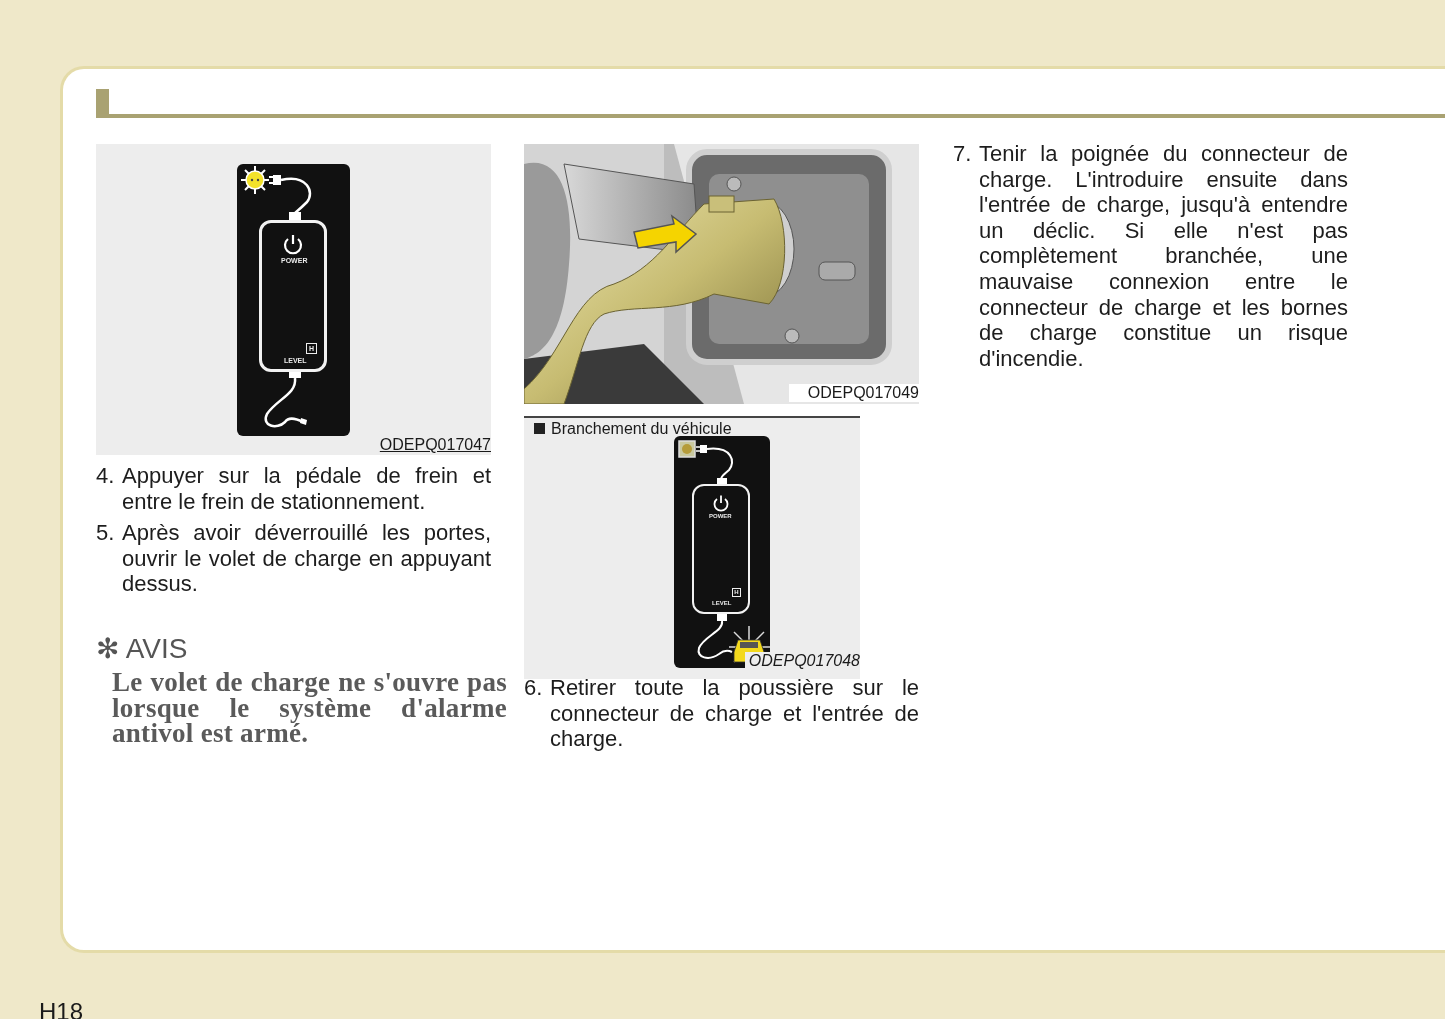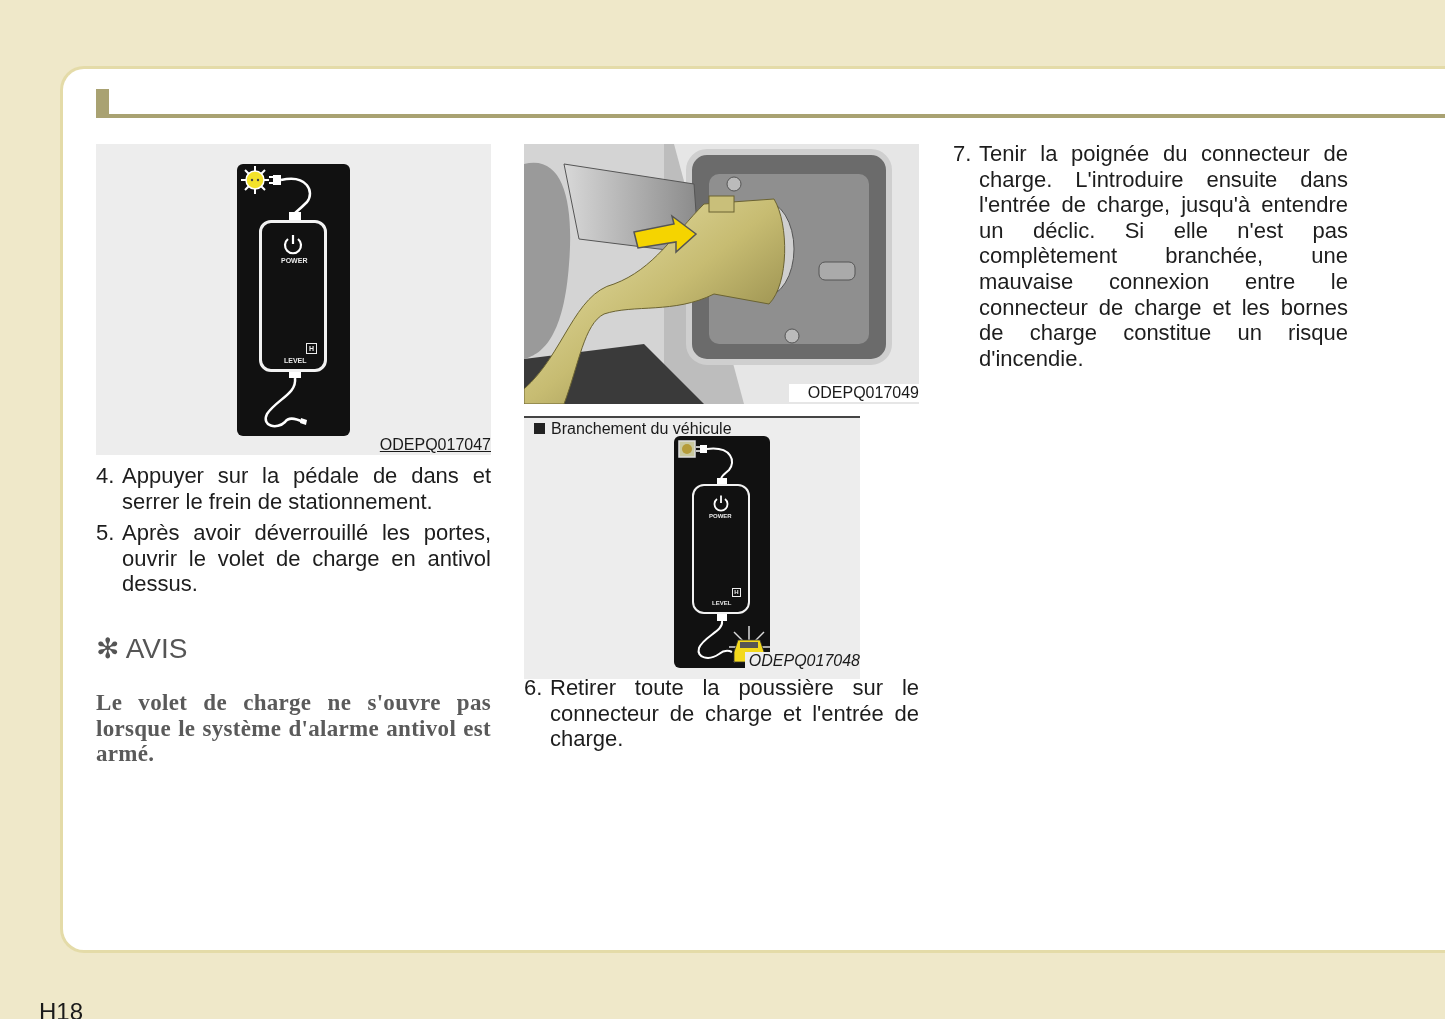--- a/index.html
+++ b/index.html
@@ -112,30 +112,29 @@
   .step .txt { flex: 1; text-align: justify; }
   .avis-title {
     position: absolute;
     left: 96px; top: 632px;
     font-size: 28px;
     font-weight: normal;
     color: #555;
   }
   .avis-body {
     position: absolute;
-    left: 96px; top: 670px;
+    left: 112px; top: 670px;
     width: 395px;
     font-family: "Liberation Serif", serif;
     font-weight: bold;
-    font-size: 23px;
+    font-size: 27px;
     line-height: 25.6px;
     color: #5a5a5a;
     text-align: justify;
     letter-spacing: 0.3px;
-    margin-top: 20px;
   }
   .page-number {
     position: absolute;
     left: 39px; top: 998px;
     font-size: 24px;
     color: #1a1a1a;
   }
 </style>
 </head>
 <body>
@@ -250,25 +249,25 @@
       <div class="h-box" style="left:38px; top:102px; width:9px; height:9px; font-size:6px; line-height:7px;">H</div>
       <div class="dev-label" style="left:18px; top:114px; font-size:6px;">LEVEL</div>
     </div>
   </div>
   <div class="fig-code" style="top:234px;font-style:italic;">ODEPQ017048</div>
 </div>
 
 <div class="text-block" style="left:96px; top:463px; width:395px;">
   <div class="step">
     <span class="num">4.</span>
-    <span class="txt">Appuyer sur la pédale de dans et serrer le frein de stationnement.</span>
+    <span class="txt">Appuyer sur la pédale de frein et entre le frein de stationnement.</span>
   </div>
   <div class="step">
     <span class="num">5.</span>
-    <span class="txt">Après avoir déverrouillé les portes, ouvrir le volet de charge en antivol dessus.</span>
+    <span class="txt">Après avoir déverrouillé les portes, ouvrir le volet de charge en appuyant dessus.</span>
   </div>
 </div>
 
 <div class="avis-title">
   <span>✻</span>
   <span>AVIS</span>
 </div>
 <div class="avis-body">Le volet de charge ne s'ouvre pas lorsque le système d'alarme antivol est armé.</div>
 
 <div class="text-block" style="left:524px; top:675px; width:395px;">

